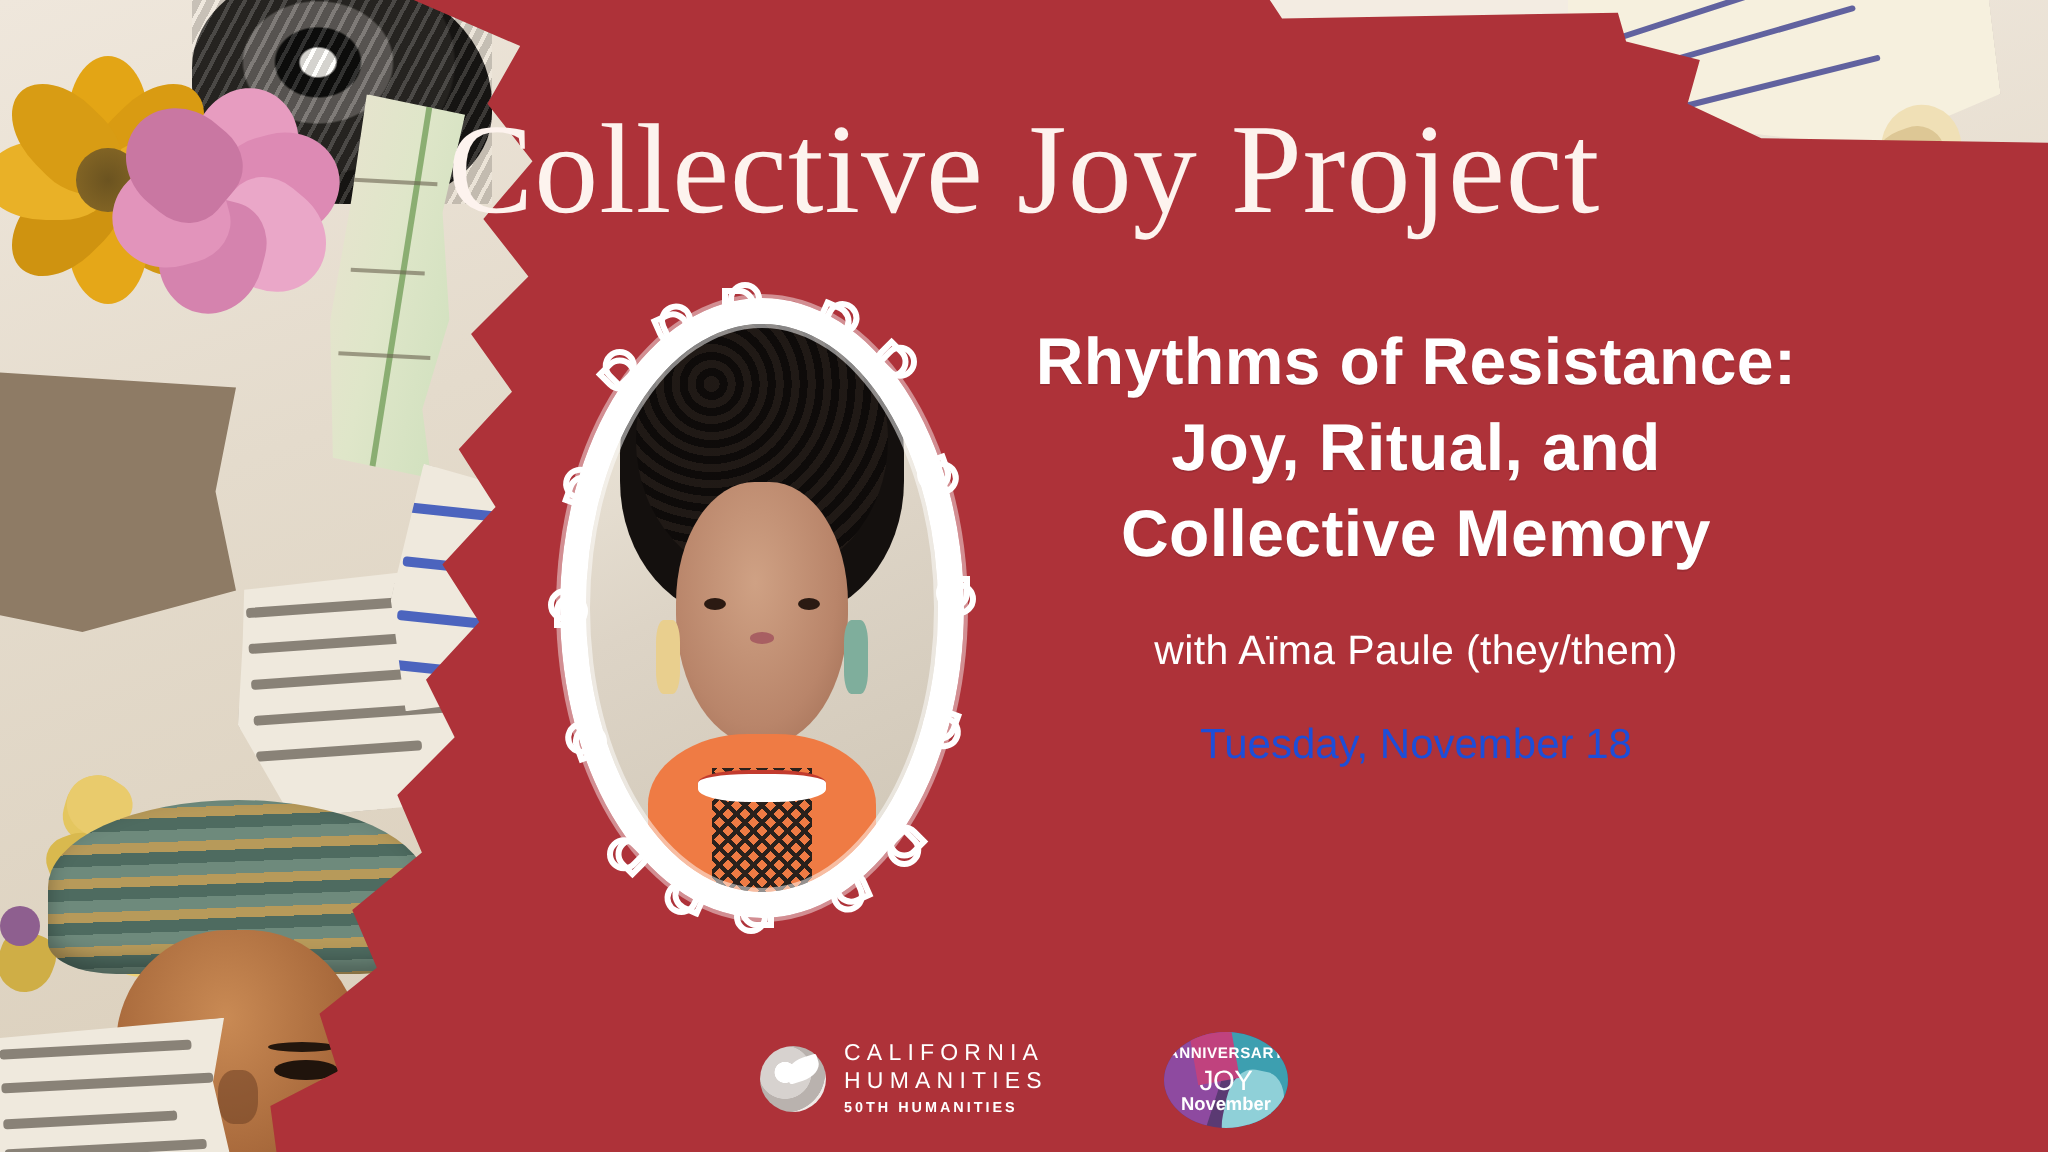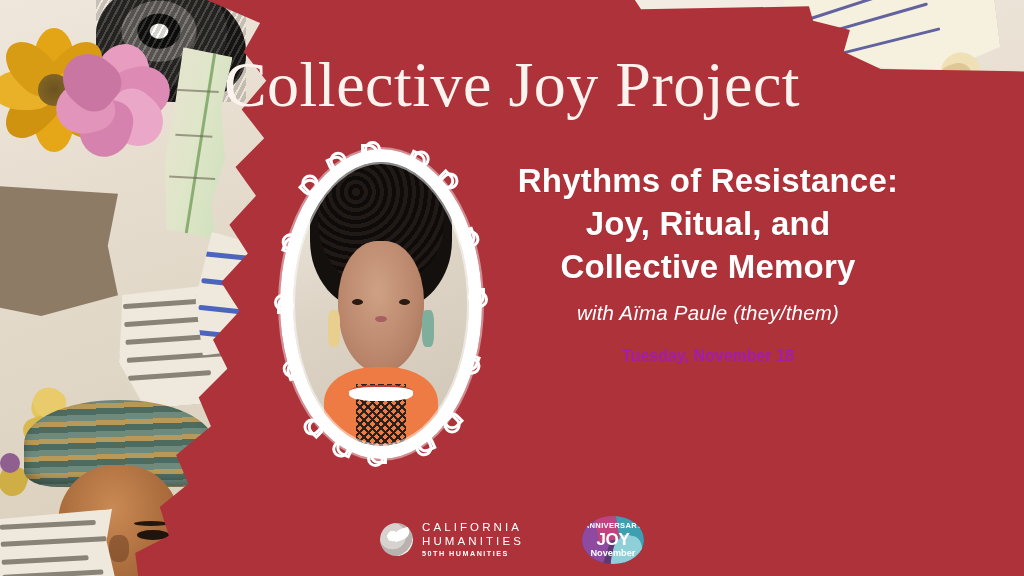--- a/index.html
+++ b/index.html
@@ -76,22 +76,22 @@
   }
 
   
   .title{position:absolute;left:0;right:0;top:48px;text-align:center;
      font-family:"Liberation Serif",serif;color:#fdf3ee;font-size:64px;
      letter-spacing:.5px;white-space:nowrap;}
 
   .rightcol{position:absolute;left:498px;width:420px;top:160px;text-align:center;color:#fff;}
   .headline{font-size:33px;font-weight:700;line-height:1.3;letter-spacing:.2px;
      text-shadow:0 1px 0 rgba(0,0,0,.10);}
-  .presenter{margin-top:12px;font-size:20.5px;font-weight:400;letter-spacing:.2px;font-style:italic;}
-  .details{margin-top:18px;font-size:16px;line-height:1.62;font-weight:700;color:#a21caf;}
+  .presenter{margin-top:25px;font-size:20.5px;font-weight:400;letter-spacing:.2px;}
+  .details{margin-top:18px;font-size:21px;line-height:1.62;font-weight:400;color:#1d4ed8;}
   .details div{white-space:nowrap;}
 
   
   .portrait-wrap{position:absolute;left:268px;top:139px;width:226px;height:330px;}
   .oval-photo{position:absolute;left:24px;top:22px;width:178px;height:286px;
      border-radius:50%/50%;overflow:hidden;background:#d8cfc3;}
   .ph-bg{position:absolute;inset:0;background:linear-gradient(155deg,#efe9dd 0%,#ddd4c6 45%,#cfc6b6 100%);}
   .ph-hair{position:absolute;left:10%;top:-6%;width:80%;height:58%;background:#14100e;
      border-radius:50% 50% 42% 42%;}
   .ph-hair:after{content:"";position:absolute;inset:4% 6% 12% 6%;border-radius:50%;
@@ -131,21 +131,21 @@
   .ch-txt .l3{font-size:7.2px;letter-spacing:1.5px;font-weight:700;margin-top:2px;}
 
   .cj-logo{width:62px;height:48px;border-radius:50%;position:relative;overflow:hidden;
      background:#5b3a73;display:flex;align-items:center;justify-content:center;}
   .cj-logo .b1{position:absolute;left:-10%;top:-20%;width:55%;height:140%;background:#8e4aa0;transform:rotate(18deg);}
   .cj-logo .b2{position:absolute;right:-12%;top:-25%;width:52%;height:150%;background:#3d9fb0;transform:rotate(-14deg);}
   .cj-logo .b3{position:absolute;right:6%;bottom:-30%;width:46%;height:90%;background:#8fd0d8;transform:rotate(12deg);border-radius:40%;}
   .cj-logo .b4{position:absolute;left:22%;top:-18%;width:34%;height:70%;background:#c0427e;transform:rotate(-10deg);}
   .cj-txt{position:relative;z-index:3;text-align:center;color:#fff;line-height:1.0;}
   .cj-txt .c1{font-size:7.6px;font-weight:700;letter-spacing:.3px;}
-  .cj-txt .c2{font-size:17px;font-weight:700;letter-spacing:-.3px;margin-top:2px;}
+  .cj-txt .c2{font-size:14px;font-weight:400;letter-spacing:-.3px;margin-top:2px;}
   .cj-txt .c3{font-size:9.2px;font-weight:700;margin-top:1px;}
 </style>
 </head>
 <body>
 
 <div id="poster" style="--red:#AE3239">
 
   <div class="collage left">
     <div class="paperbase"></div>
 

